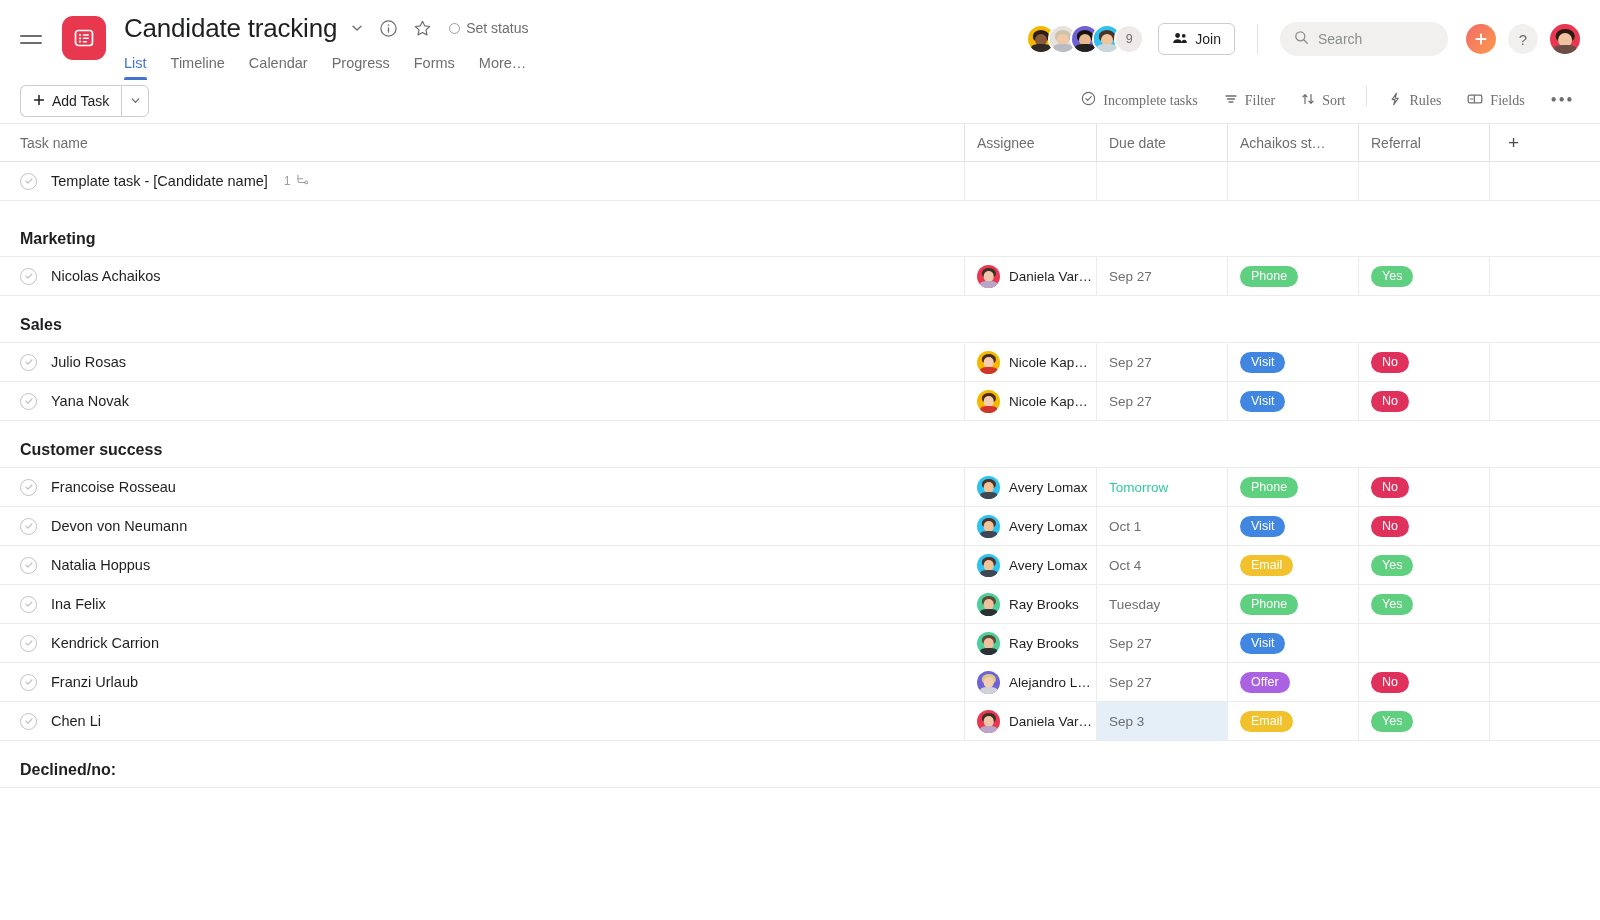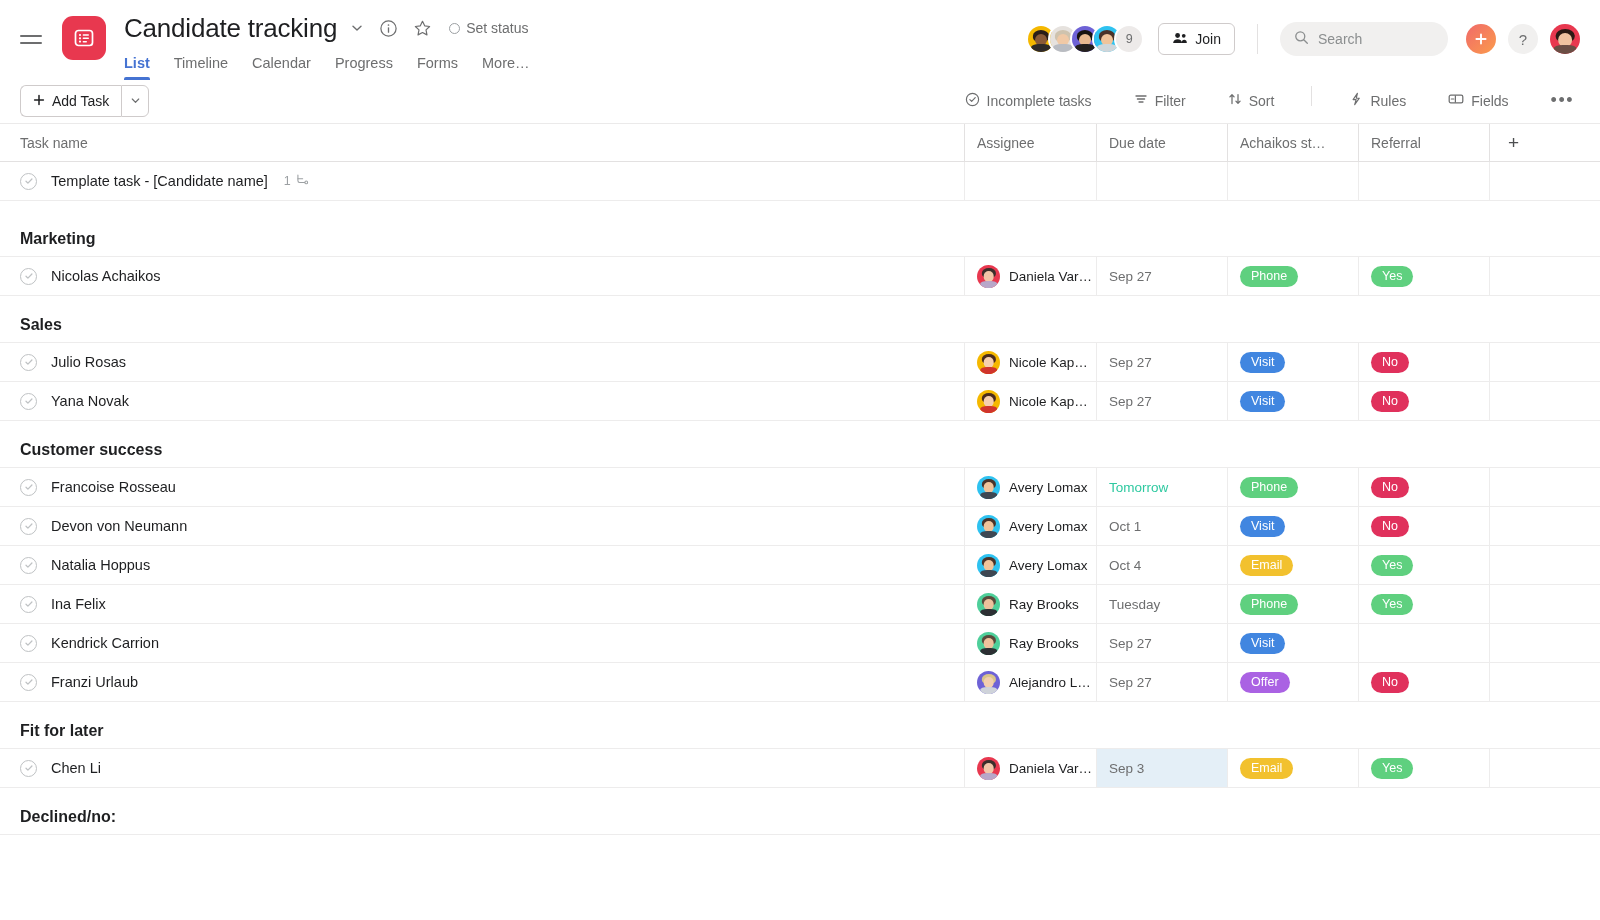--- a/index.html
+++ b/index.html
@@ -58,21 +58,21 @@
   .status-dot-ring {
     width: 11px; height: 11px; border-radius: 50%;
     border: 1.6px solid #9ca0a3;
   }
 
   .tabs { display: flex; gap: 24px; margin-top: 9px; }
   .tab {
     font-size: 14.5px; color: #6d6e6f; padding-bottom: 9px;
     cursor: pointer; position: relative; white-space: nowrap;
   }
-  .tab.active { color: #4573d2; font-weight: bold; }
+  .tab.active { color: #4573d2; }
   .tab.active::after {
     content: ""; position: absolute; left: 0; right: 0; bottom: 0;
     height: 3px; background: #4573d2; border-radius: 2px 2px 0 0;
   }
 
   .topbar-right {
     margin-left: auto; display: flex; align-items: center; gap: 0;
     padding-top: 22px;
   }
   .avatar-stack { display: flex; align-items: center; }
@@ -131,21 +131,21 @@
     border: 1px solid #cfcbcb; border-right: none;
     border-radius: 6px 0 0 6px; background: #fff;
     padding: 0 12px; display: flex; align-items: center; gap: 7px;
     font-size: 14px; color: #1e1f21; cursor: pointer;
   }
   .add-task-caret {
     border: 1px solid #cfcbcb; border-radius: 0 6px 6px 0;
     background: #fff; width: 28px; display:flex; align-items:center; justify-content:center;
     color: #6d6e6f; cursor: pointer;
   }
-  .toolbar-right { margin-left: auto; display: flex; gap: 16px; }
+  .toolbar-right { margin-left: auto; display: flex; gap: 0; font-family: Liberation Serif, serif; }
   .tb-item {
     display: flex; align-items: center; gap: 7px;
     font-size: 14px; color: #6d6e6f; cursor: pointer;
     padding: 0 13px; height: 30px;
   }
   .tb-sep { width:1px; height:20px; background:#e3e1e1; margin: 0 8px; }
   .tb-dots { padding: 0 6px 0 13px; display:flex; align-items:center; color:#6d6e6f; cursor:pointer; font-size:18px; letter-spacing:1.5px;}
 
   
   .grid { width: 1600px; }
@@ -768,23 +768,20 @@
           <span class="cell-date">Sep 27</span>
         </div>
         <div class="c-status">
           <span class="pill" style="background:#aa62e3">Offer</span>
         </div>
         <div class="c-ref">
           <span class="pill" style="background:#e0315c">No</span>
         </div>
         <div class="c-plus"></div>
       </div>
-      <div class="section-row">
-        <div class="section-title">Fit for later</div>
-      </div>
       <div class="row">
         <div class="c-name">
           <span class="task-check">
             <svg width="10" height="10" viewBox="0 0 12 12" fill="none">
               <path d="M2.4 6.3 L4.7 8.6 L9.5 3.6" stroke="#bfc2c4" stroke-width="1.5" stroke-linecap="round" stroke-linejoin="round"></path>
             </svg>
           </span>
           <span class="task-title">Chen Li</span>
         </div>
         <div class="c-assignee">

